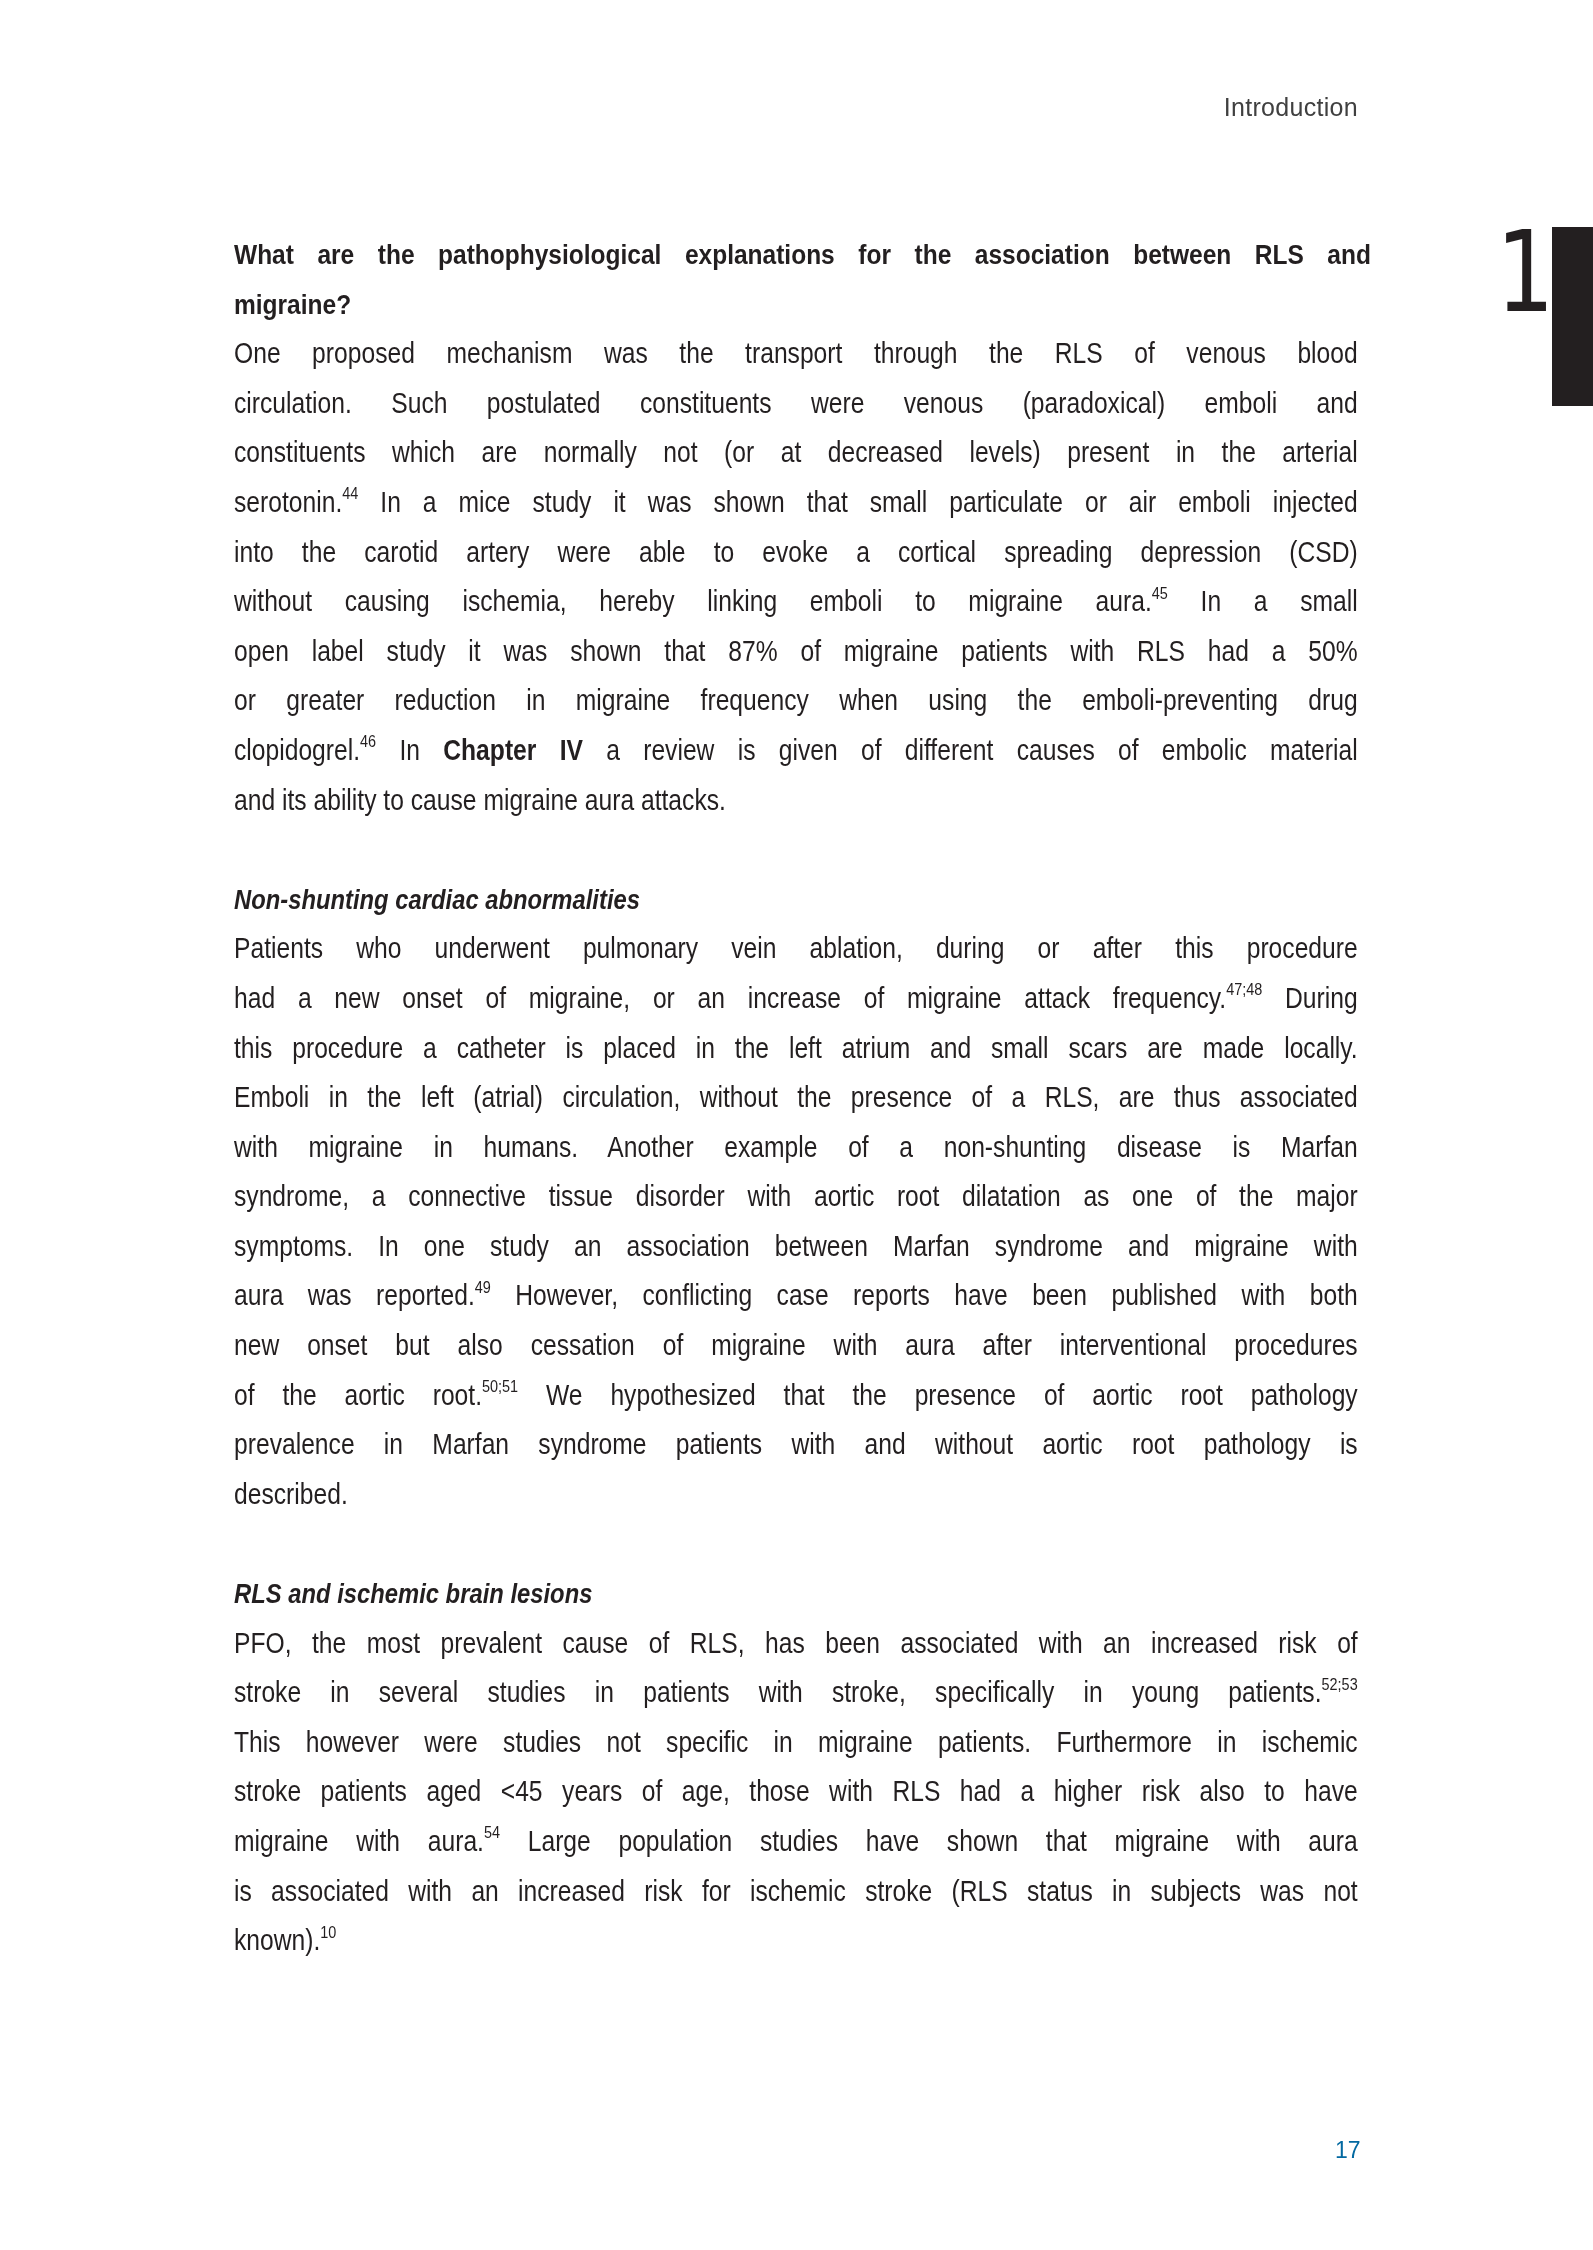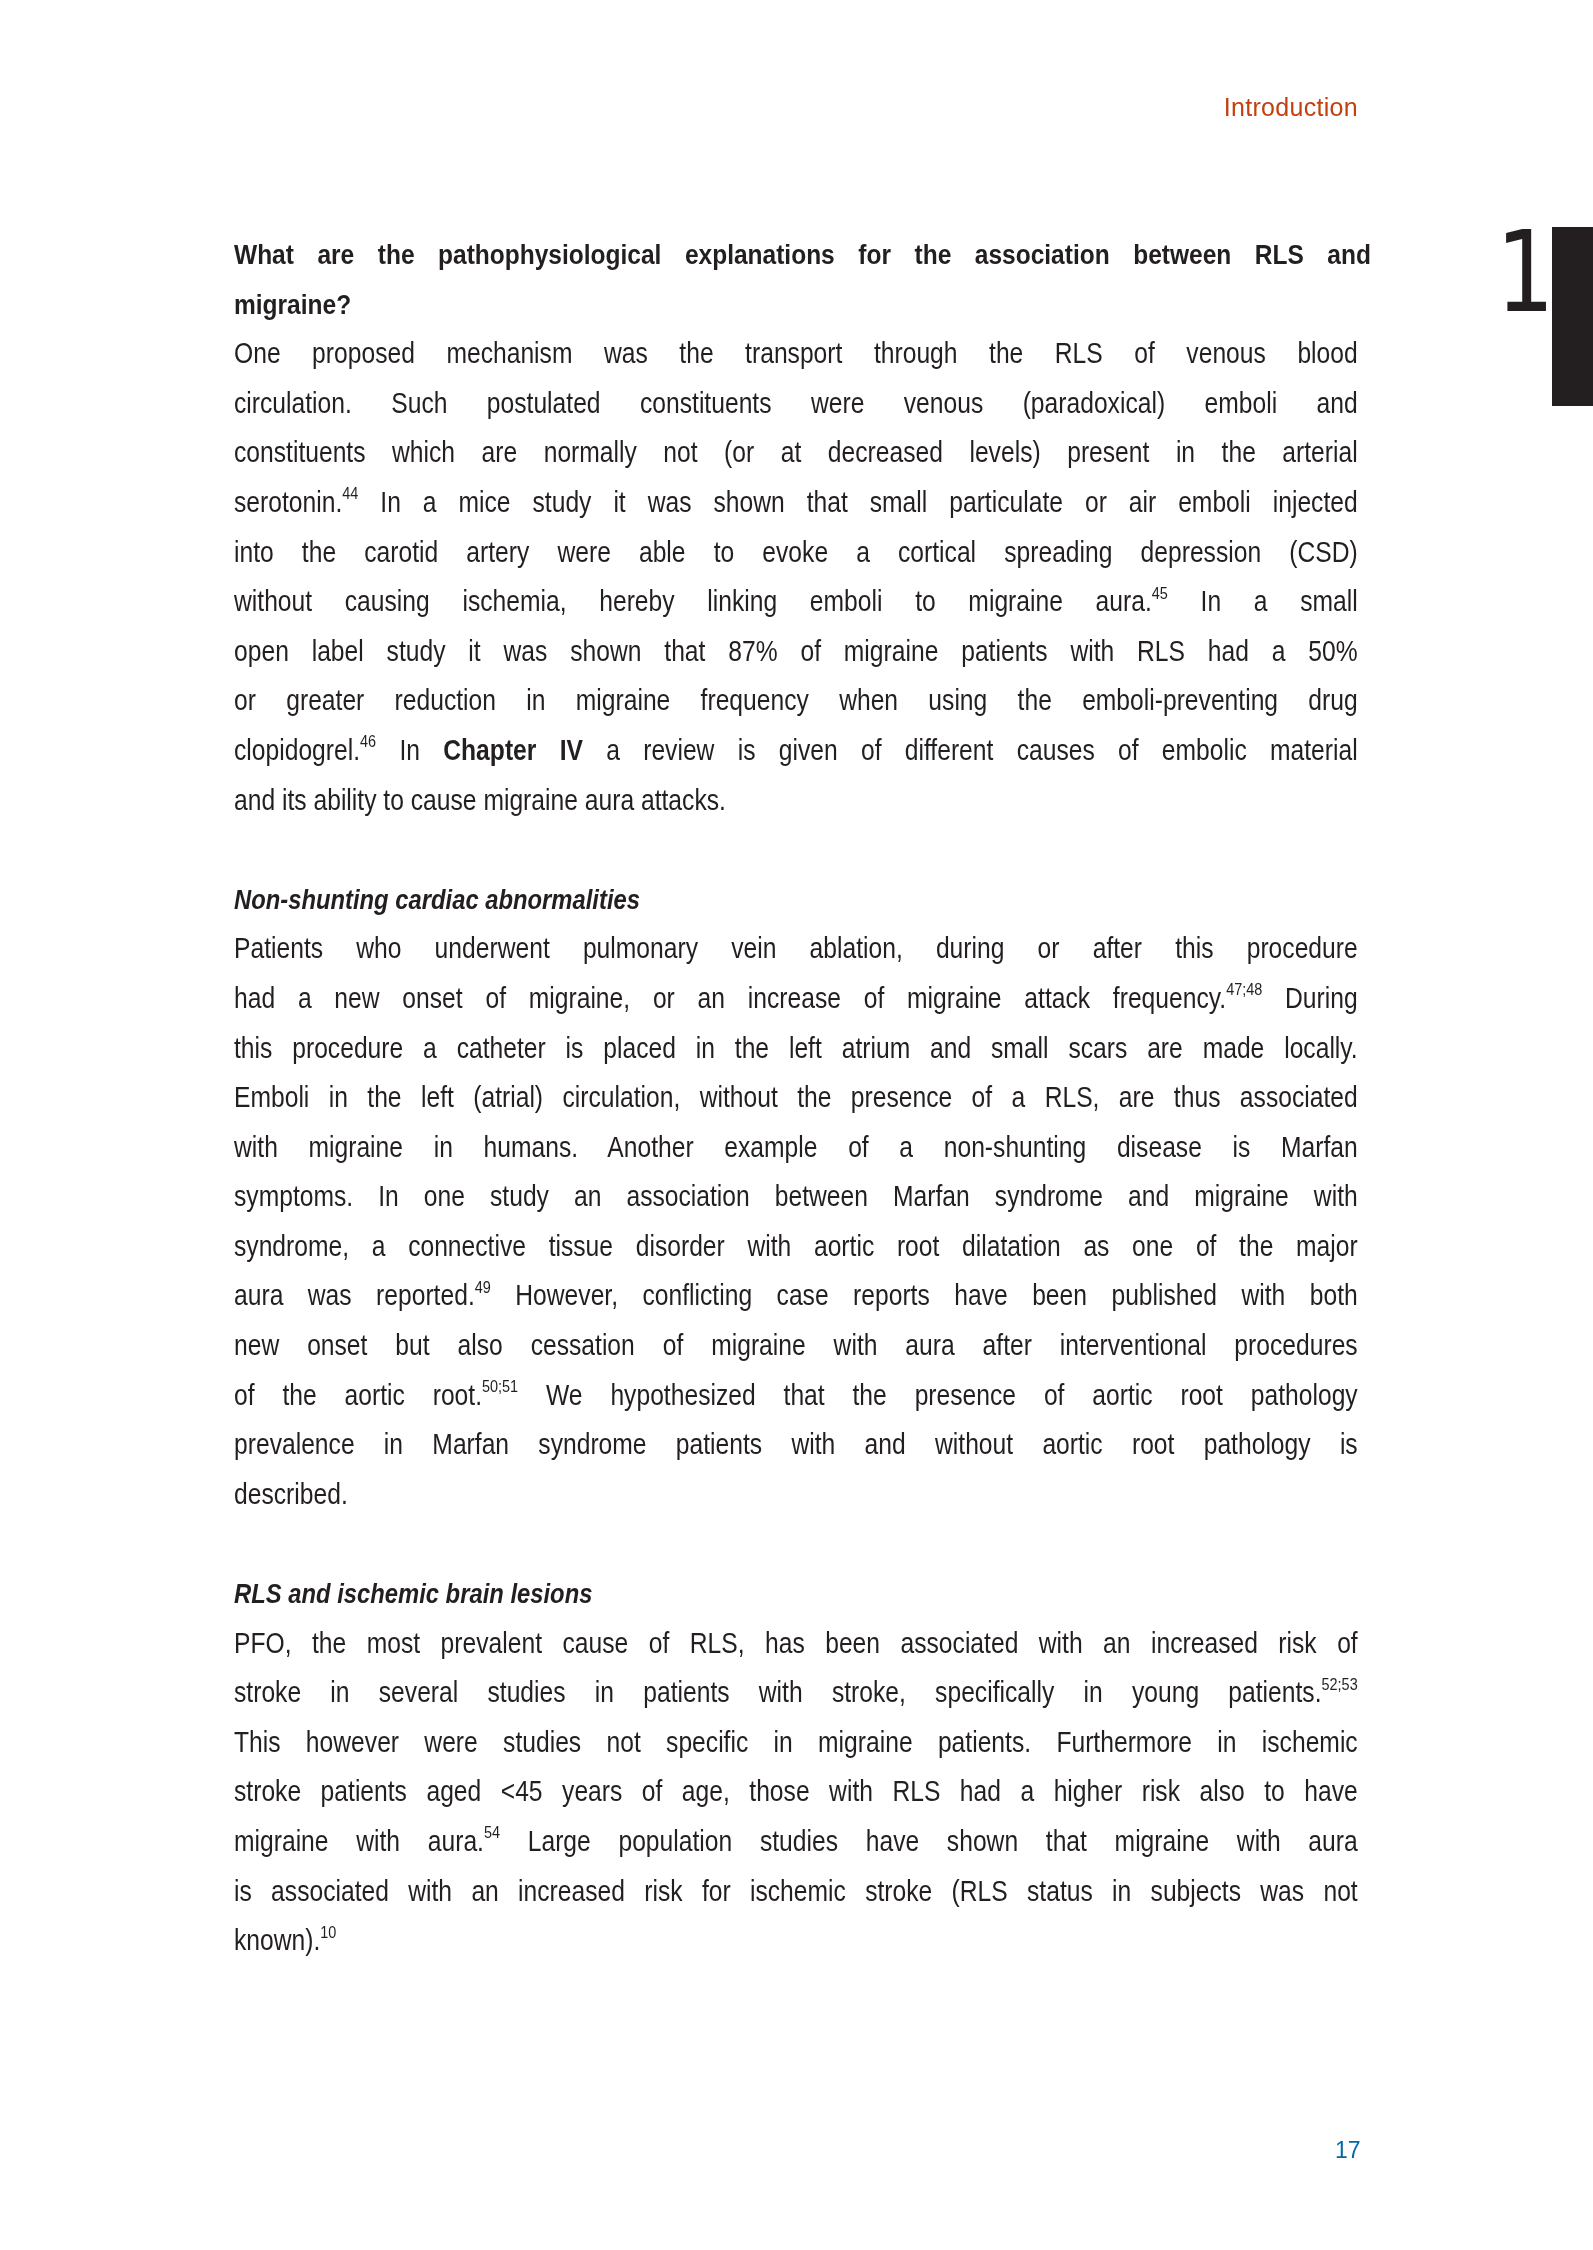--- a/index.html
+++ b/index.html
@@ -1,19 +1,19 @@
 <!DOCTYPE html>
 <html><head>
 <meta charset="utf-8">
 <style>
   html, body { margin: 0; padding: 0; background: #ffffff; }
   body { width: 1593px; height: 2250px; position: relative; overflow: hidden;
          font-family: "Liberation Sans", "DejaVu Sans", sans-serif; color: #231f20; }
   .running-head { position: absolute; top: 93px; right: 235px; font-size: 25px;
-                  color: #c2410c; font-weight: normal; letter-spacing: 0.3px; }
+                  color: #404040; font-weight: normal; letter-spacing: 0.3px; }
   .chapter-num { position: absolute; left: 1496px; top: 216px; font-size: 112px;
                  line-height: 112px; color: #231f20; font-family: "DejaVu Sans", sans-serif;
                  transform: scaleX(0.82); transform-origin: left top; }
   .chapter-tab { position: absolute; left: 1552px; top: 227px; width: 41px; height: 179px;
                  background: #231f20; }
   .text-block { position: absolute; left: 234px; top: 230px; width: 1124px; }
   .line { position: relative; height: 49.6px; width: 1124px; overflow: visible; }
   .line-inner { position: absolute; left: 0; top: 0; width: 1322px; height: 49.6px;
                 line-height: 49.6px; font-size: 29px; white-space: nowrap;
                 transform: scaleX(0.85); transform-origin: left center;
@@ -87,24 +87,24 @@
   <div class="line">
       <div class="line-inner">this procedure a catheter is placed in the left atrium and small scars are made locally.</div>
     </div>
   <div class="line">
       <div class="line-inner">Emboli in the left (atrial) circulation, without the presence of a RLS, are thus associated</div>
     </div>
   <div class="line">
       <div class="line-inner">with migraine in humans.  Another example of a non-shunting disease is Marfan</div>
     </div>
   <div class="line">
-      <div class="line-inner">symptoms. In one study an association between Marfan syndrome and migraine with</div>
+      <div class="line-inner">syndrome, a connective tissue disorder with aortic root dilatation as one of the major</div>
     </div>
   <div class="line">
-      <div class="line-inner">syndrome, a connective tissue disorder with aortic root dilatation as one of the major</div>
+      <div class="line-inner">symptoms. In one study an association between Marfan syndrome and migraine with</div>
     </div>
   <div class="line">
       <div class="line-inner"><span>aura was reported.</span><sup>49</sup><span> However, conflicting case reports have been published with both</span></div>
     </div>
   <div class="line">
       <div class="line-inner">new onset but also cessation of migraine with aura after interventional procedures</div>
     </div>
   <div class="line">
       <div class="line-inner"><span>of the aortic root.</span><sup>50;51</sup><span> We hypothesized that the presence of aortic root pathology</span></div>
     </div>

